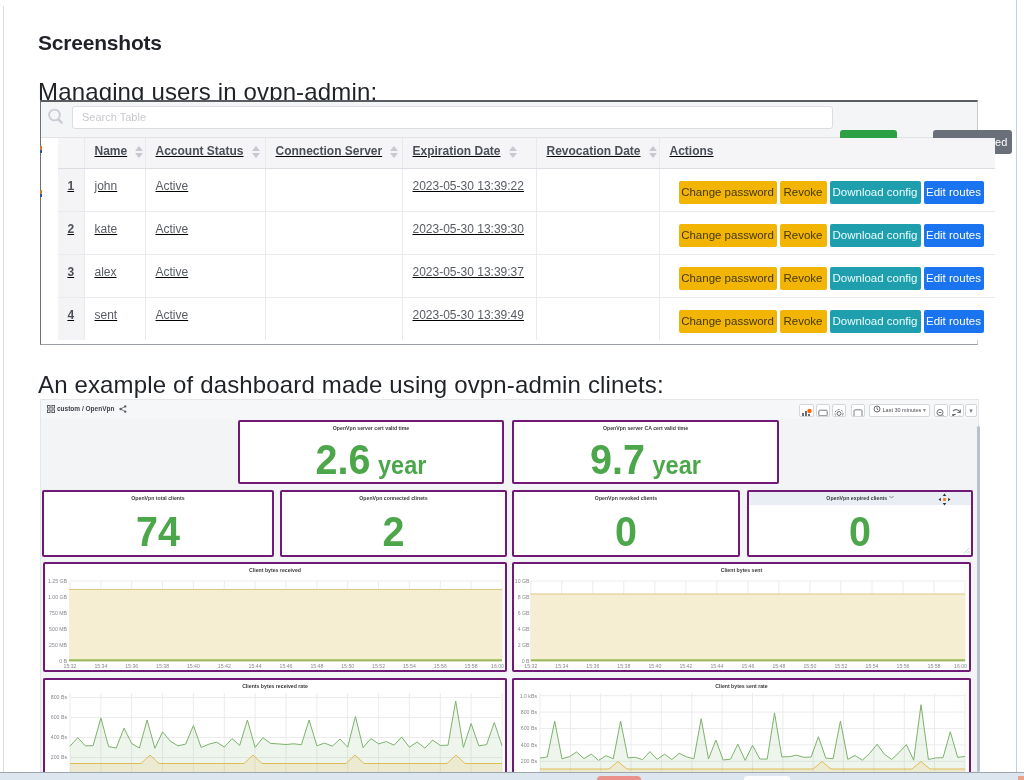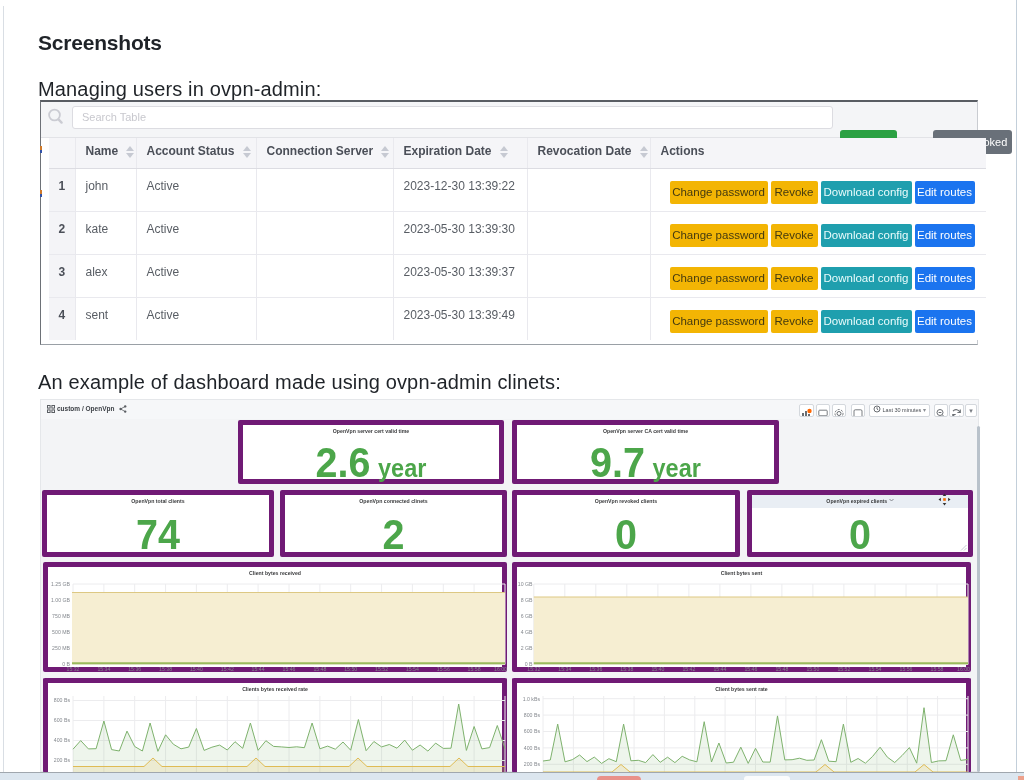--- a/index.html
+++ b/index.html
@@ -2,49 +2,49 @@
 <html><head><meta charset="utf-8"><title>Screenshots</title>
 <style>
 * { margin:0; padding:0; box-sizing:border-box; }
 body { font-family:"Liberation Sans",sans-serif; background:#fff; }
 #page { position:relative; width:1024px; height:780px; overflow:hidden; background:#fff; }
 .abs { position:absolute; }
 
 #lline { left:3px; top:6px; width:1px; height:766px; background:#d9dee4; }
 #rline { left:1016px; top:0; width:1px; height:772px; background:#c3cfda; }
 h2 { position:absolute; left:38px; top:31px; font-size:21px; font-weight:700; color:#1f2328; letter-spacing:-.2px; }
-.lead { position:absolute; left:38px; color:#1f2328; font-size:20px; font-weight:400; letter-spacing:.15px; }
+.lead { position:absolute; left:38px; color:#1f2328; font-size:24px; font-weight:400; letter-spacing:.15px; }
 
 #shot1 { left:40px; top:100px; width:938px; height:245px; border-top:2px solid #595d63; border-left:1px solid #6d7177; border-right:1px solid #c9ccd1; border-bottom:1px solid #9aa0a6; background:#fff; }
 #topbar { position:absolute; left:0; top:0; width:100%; height:36px; background:#f4f5f7; border-bottom:1px solid #e2e3e7; }
 #searchbox { position:absolute; left:31px; top:4px; width:761px; height:23px; background:#fff; border:1px solid #dcdce1; border-radius:3px; color:#c8c8ce; font-size:11px; line-height:21px; padding-left:9px; }
 .btn { position:absolute; top:4px; height:24px; border-radius:3px; color:#fff; font-size:11px; text-align:center; line-height:24px;margin-top:24px; }
 #adduser { left:799px; width:57px; background:#2ba143; }
 #showrev { left:892px; width:79px; background:#697079; }
-table { position:absolute; left:8px; top:36px; border-collapse:collapse; table-layout:fixed; width:937px; font-size:12px; }
+table { position:absolute; left:17px; top:36px; border-collapse:collapse; table-layout:fixed; width:937px; font-size:12px;text-decoration:underline; }
 th,td { border-left:1px solid #e9e9ee; overflow:hidden; white-space:nowrap; }
 th:first-child, td:first-child { border-left:none; }
 thead th { height:30px; background:#f5f5f8; color:#4b4f58; font-size:12px; font-weight:700; text-align:left; vertical-align:top; padding-top:6px; padding-left:10px; border-bottom:1px solid #dcdce2; }
 tbody td { height:43px; color:#585d64; vertical-align:top; padding-top:10px; padding-left:10px; border-bottom:1px solid #e9e9ee; background:#fff; }
 tbody tr:last-child td { border-bottom:none; }
 td.num { background:#f4f4f7; text-align:center; padding-left:0; color:#4b4f58; font-weight:700; }
 th.num { padding-left:0; }
 th.r, td.r { text-align:left; padding-right:10px; }
 .sort { display:inline-block; vertical-align:middle; margin-left:8px; }
 .sort i { display:block; width:0; height:0; border-left:4px solid transparent; border-right:4px solid transparent; }
 .sort .up { border-bottom:5px solid #c6c9d2; margin-bottom:2px; }
 .sort .dn { border-top:5px solid #c6c9d2; }
 .act { display:inline-block; height:23px; line-height:23px; text-align:center; border-radius:2px; font-size:11.5px; margin-right:3px; vertical-align:top; }
 .a-yellow { background:#f3b504; color:#443a10; }
 .a-teal { background:#1f9fae; color:#eafcfc; }
 .a-blue { background:#1b74ef; color:#fff; }
 
 #shot2 { left:40px; top:399px; width:939px; height:373px; background:#f3f4f6; border:1px solid #e5e7ea; }
 #gbar { position:absolute; left:0; top:0; width:100%; height:19px; background:#f6f7f9; }
-.panel { position:absolute; background:#fff; border:5px solid #701a75; border-radius:2px; }
+.panel { position:absolute; background:#fff; border:2px solid #701a75; border-radius:2px; }
 .ptitle { position:absolute; left:0; right:0; top:3px; text-align:center; font-size:5.2px; font-weight:700; color:#3a3b3d; }
 .bignum { position:absolute; left:0; right:0; text-align:center; color:#4ca64a; font-weight:700; transform:scaleX(.94); }
 .ax { font-size:5.2px; fill:#85898f; font-family:"Liberation Sans",sans-serif; }
 .gicon { position:absolute; background:#fff; border:1px solid #d4d8dd; border-radius:2px; height:13px; white-space:nowrap; overflow:hidden; }
 
 #strip { left:0; top:772px; width:1024px; height:8px; background:#dce6ef; border-top:1px solid #a0a7ae; }
 #redpill { left:597px; top:776px; width:44px; height:6px; background:#e9918a; border-radius:4px 4px 0 0; }
 #whitepill { left:744px; top:776px; width:46px; height:5px; background:#fbfcfd; border-radius:3px 3px 0 0; }
 #redcorner { left:1018px; top:776px; width:6px; height:4px; background:#eda18c; }
 </style></head>
@@ -86,21 +86,21 @@
       <th>Revocation Date<span class="sort"><i class="up"></i><i class="dn"></i></span></th>
       <th>Actions</th>
     </tr>
         </thead>
     <tbody>
       <tr>
       <td class="num">1</td>
             <td>john</td>
             <td>Active</td>
             <td></td>
-      <td class="r">2023-12-30 13:39:22</td>
+      <td class="r">2023-05-30 13:39:22</td>
             <td></td>
       <td style="padding-left:19px;padding-top:12px;">
         <span class="act a-yellow" style="width:98px;">Change password</span><span class="act a-yellow" style="width:47px;">Revoke</span><span class="act a-teal" style="width:91px;">Download config</span><span class="act a-blue" style="width:60px;">Edit routes</span>
       </td>
           </tr>
 <tr>
       <td class="num">2</td>
             <td>kate</td>
             <td>Active</td>
             <td></td>

